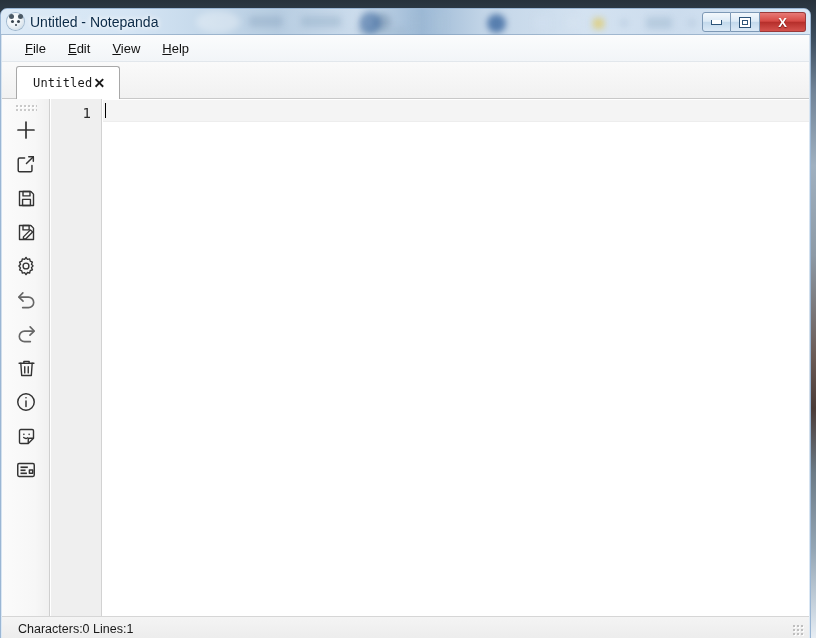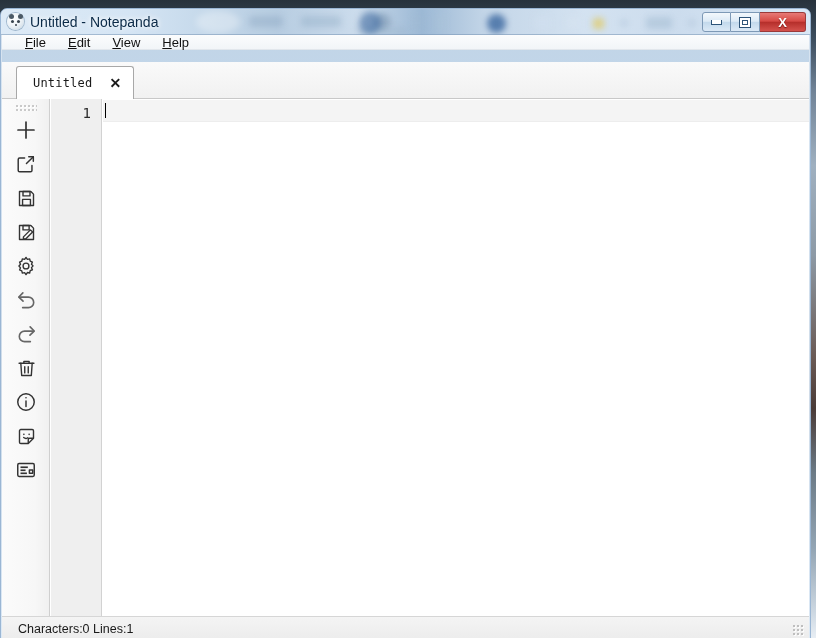--- a/index.html
+++ b/index.html
@@ -88,21 +88,21 @@
   .wbtn .maxsq:after{content:"";position:absolute;left:2px;top:2px;right:2px;bottom:2px;border:1px solid #2e5478;}
   #btn-close{
     width:46px;border-radius:0 3px 3px 0;border-color:#9b3a3a;
     background:linear-gradient(180deg,#e77a77 0%,#d64a45 45%,#b62f2b 52%,#d4524d 100%);
   }
   #btn-close .glyph{color:#ffffff;font-size:13px;font-weight:bold;
     text-shadow:0 1px 1px rgba(90,0,0,.7);}
 
   
   #menubar{
-    position:absolute;left:1px;top:26px;width:calc(100% - 2px);height:15px;
+    position:absolute;left:1px;top:26px;width:calc(100% - 2px);height:27px;
     background:linear-gradient(180deg,#fbfcfd 0%,#f2f5f8 100%);
     border-bottom:1px solid #e2e7ec;
     display:flex;align-items:center;padding-left:12px;box-sizing:border-box;
   }
   .menu-item{
     font-size:13px;color:#111;padding:3px 11px;cursor:default;white-space:nowrap;
   }
   .menu-item u{text-decoration:underline;}
 
   
@@ -114,21 +114,21 @@
   }
   #tabstrip:after{
     content:"";position:absolute;left:0;bottom:-1px;width:100%;height:1px;background:#c8c8c8;
   }
   .tab{
     position:absolute;left:14px;top:4px;height:33px;min-width:104px;
     box-sizing:border-box;
     background:#ffffff;
     border:1px solid #a8a8a8;border-bottom:none;
     border-radius:3px 3px 0 0;
-    display:flex;align-items:center;gap:17px;
+    display:flex;align-items:center;gap:1px;
     padding:0 12px 0 16px;
     z-index:2;
   }
   .tab-label{
     font-family:"DejaVu Sans Mono","Liberation Mono",monospace;
     font-size:12px;color:#1a1a1a;letter-spacing:.2px;white-space:nowrap;
   }
   .tab-close{
     font-size:14px;font-weight:bold;color:#1a1a1a;line-height:1;cursor:pointer;
   }

